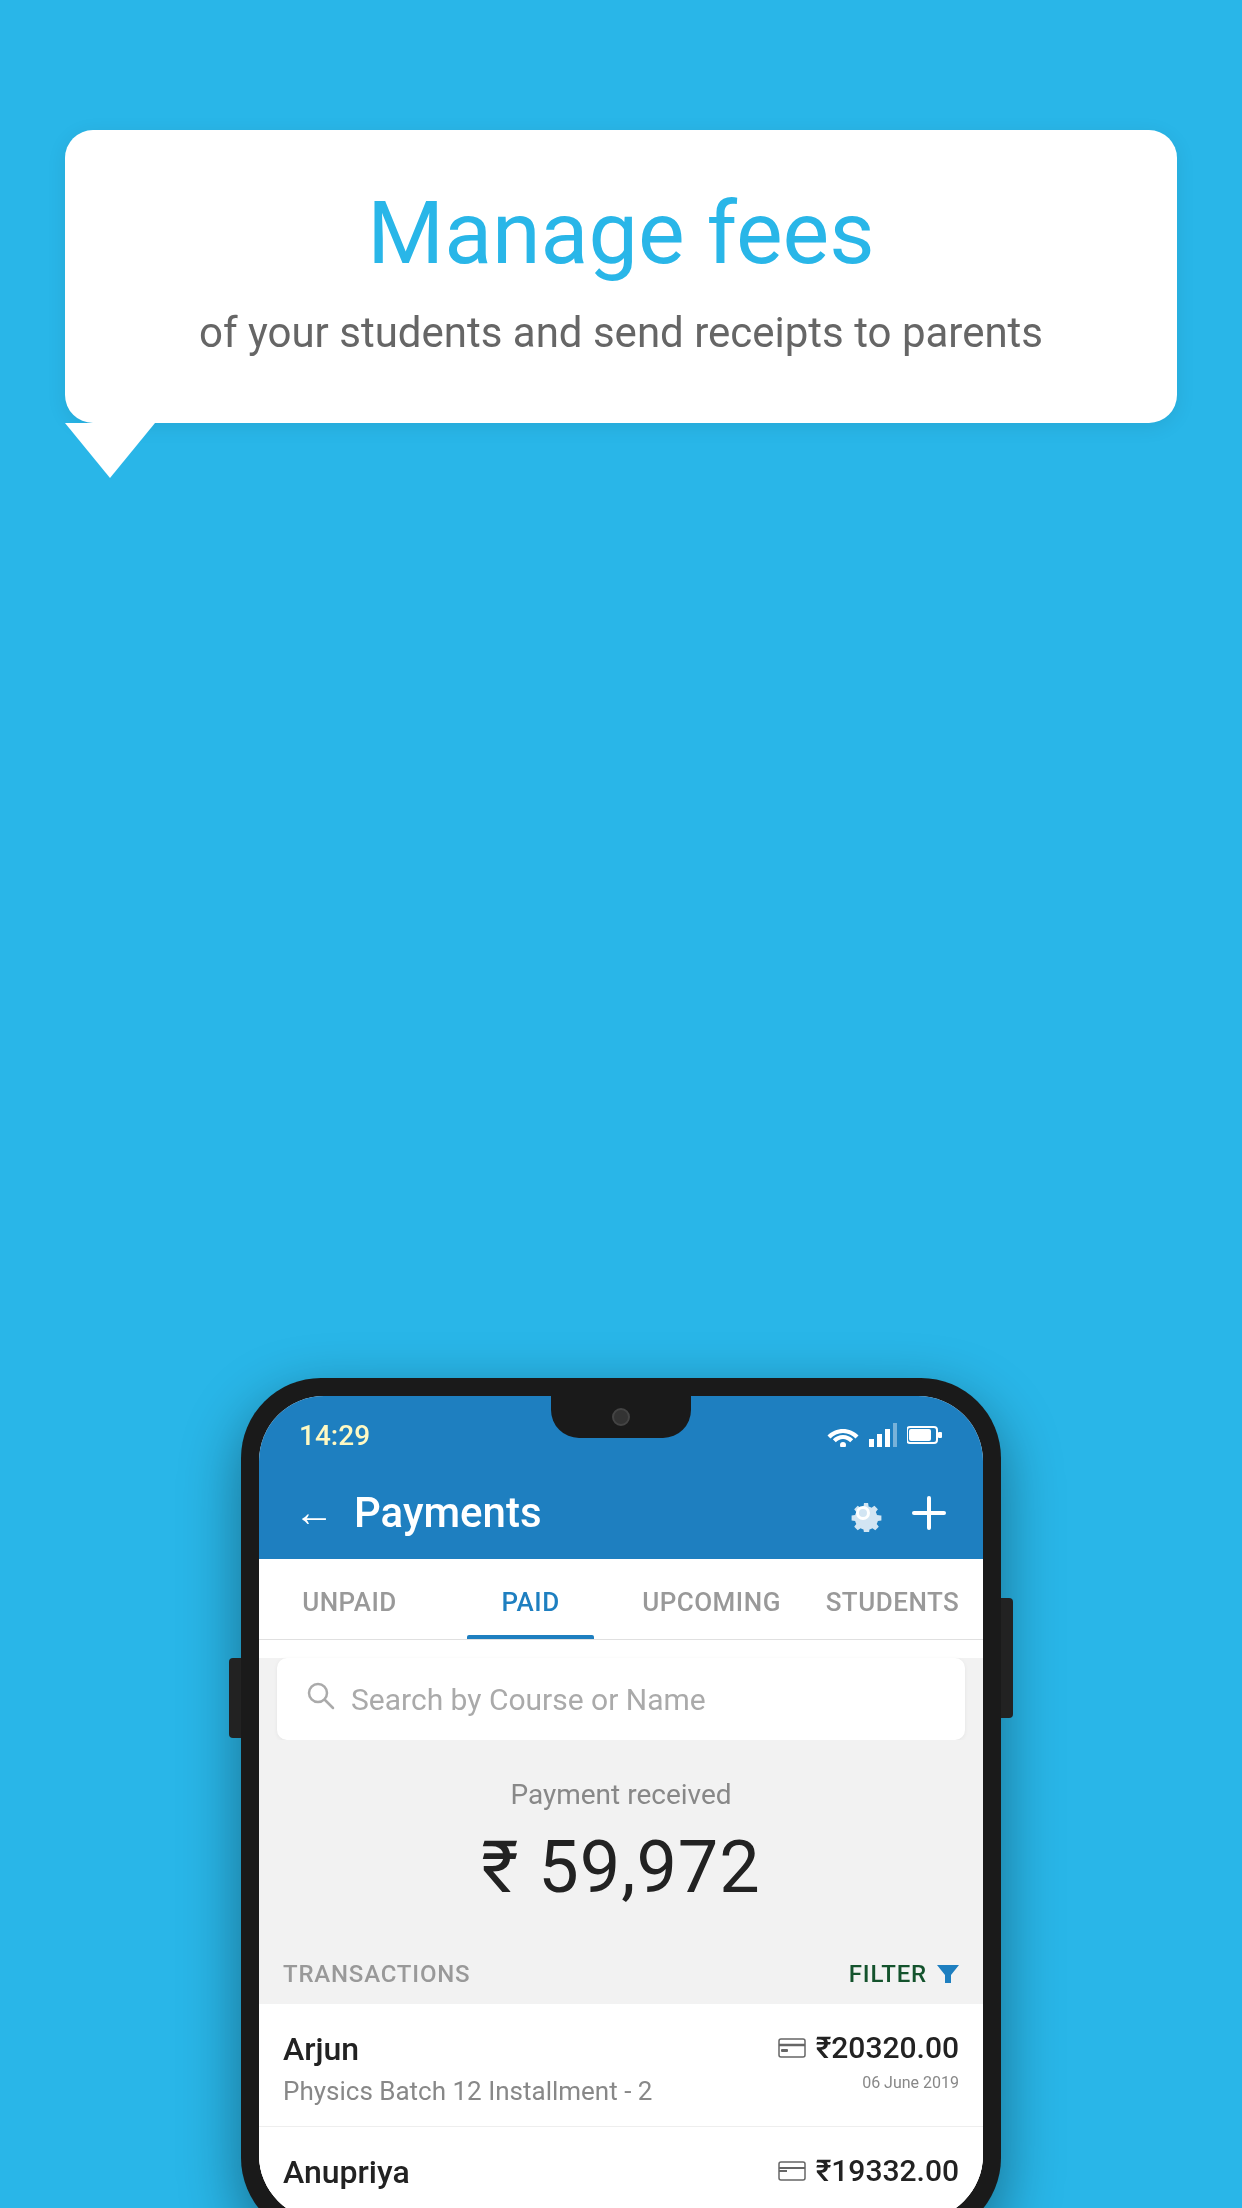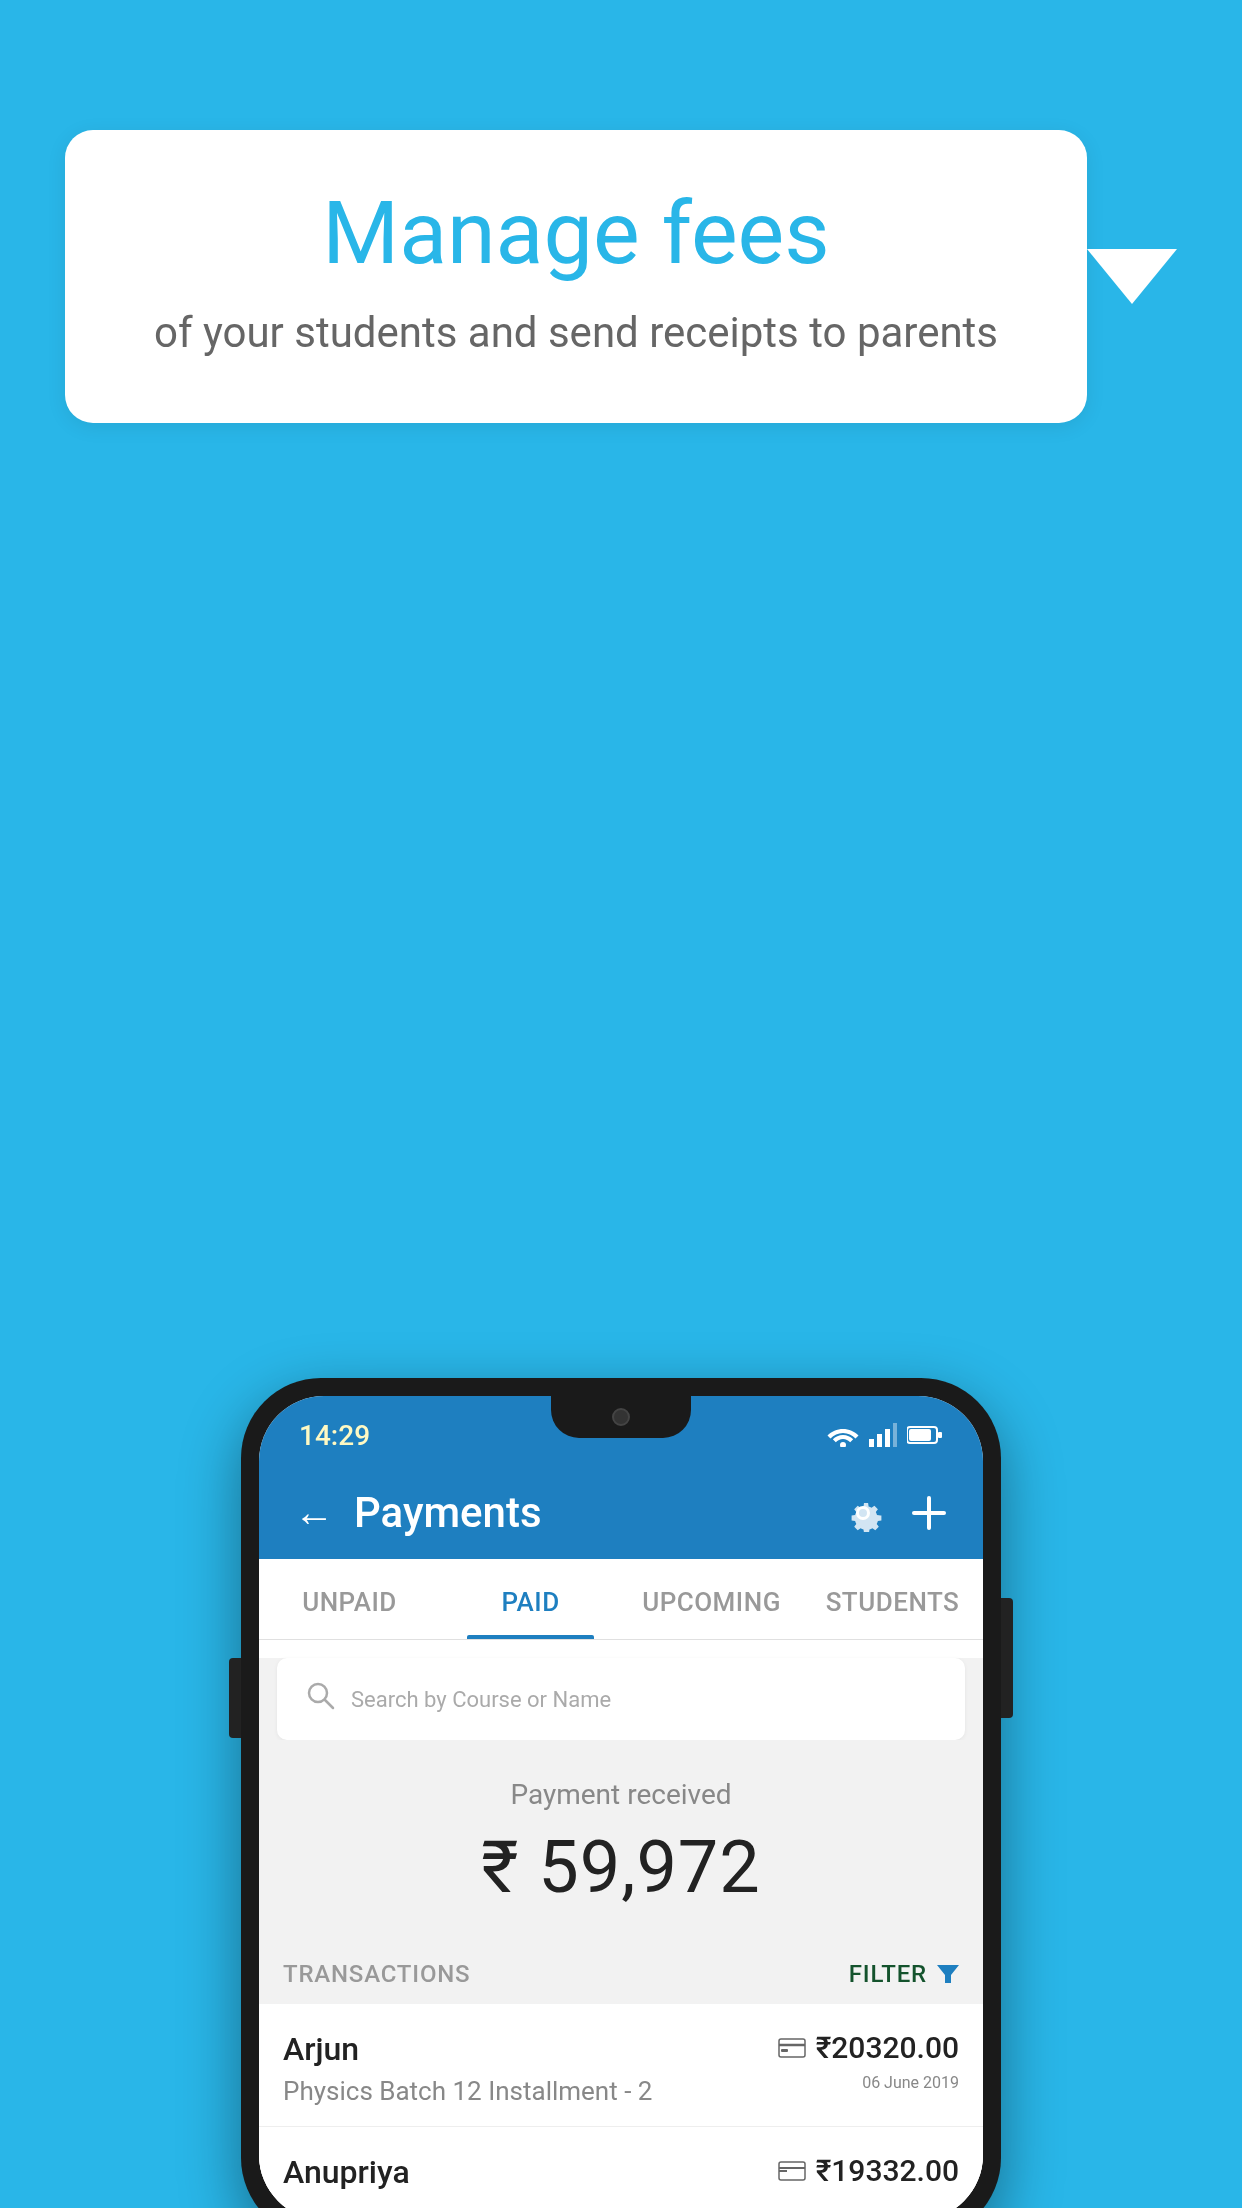--- a/index.html
+++ b/index.html
@@ -14,22 +14,21 @@
       overflow: hidden;
     }
 
     
     .speech-bubble-wrapper {
       position: absolute;
       top: 130px;
       left: 65px;
       right: 65px;
       display: flex;
-      flex-direction: row;
-      align-items: center;
+      flex-direction: column;
     }
 
     .speech-bubble {
       background: white;
       border-radius: 28px;
       padding: 55px 80px 60px;
       text-align: center;
       width: 100%;
       box-shadow: 0 4px 20px rgba(0,0,0,0.08);
     }
@@ -229,21 +228,21 @@
       gap: 16px;
       box-shadow: 0 1px 4px rgba(0,0,0,0.06);
     }
 
     .search-icon-wrap {
       color: #aaa;
       font-size: 32px;
     }
 
     .search-placeholder {
-      font-size: 22px;
+      font-size: 30px;
       color: #aaa;
       flex: 1;
     }
 
     
     .payment-summary {
       background: #f2f2f2;
       padding: 38px 20px 28px;
       text-align: center;
     }

